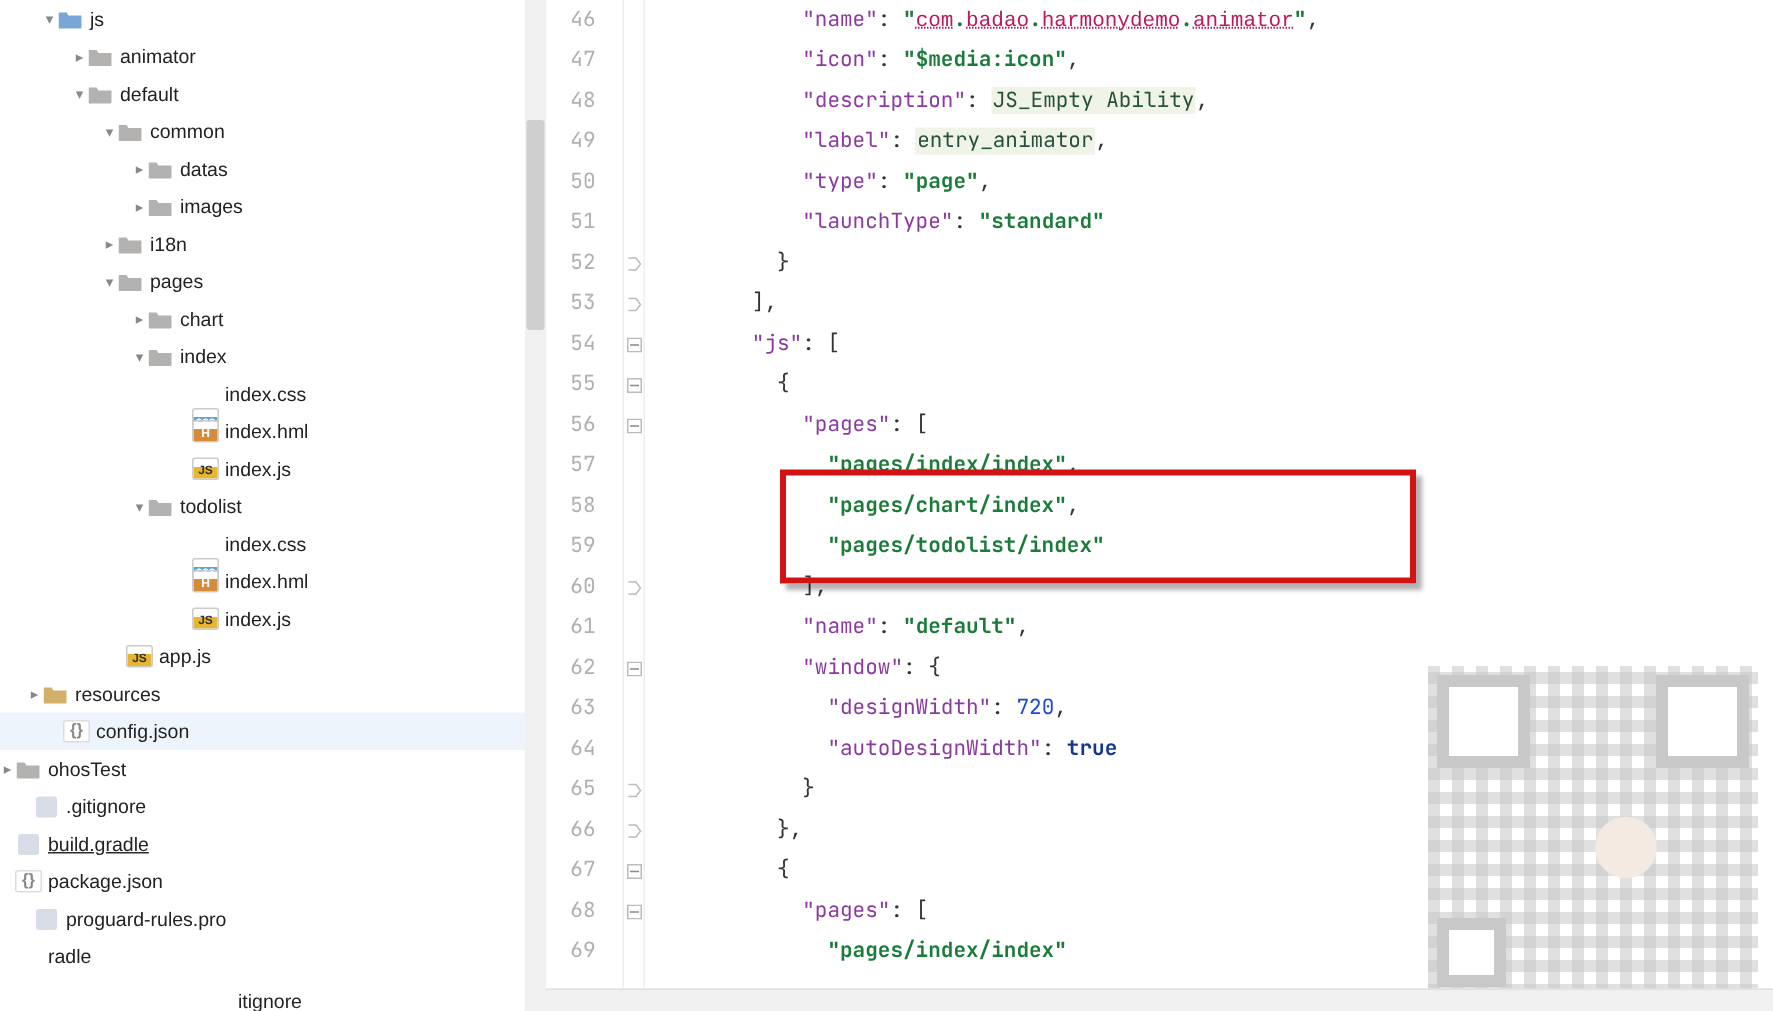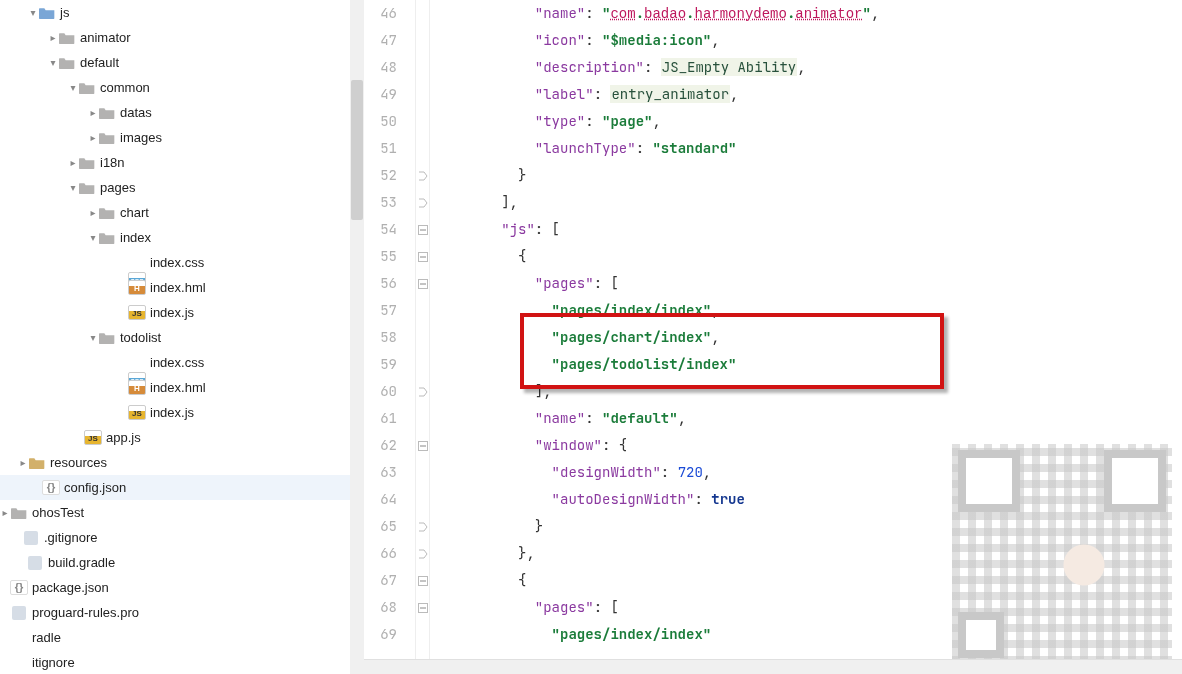--- a/index.html
+++ b/index.html
@@ -375,47 +375,47 @@
           </span>
           <span class="label">ohosTest</span>
         </div>
         <div class="tree-item" style="padding-left: 12px;">
           <span class="chevron"></span>
           <span class="icon">
             <span class="pro-icon"></span>
           </span>
           <span class="label">.gitignore</span>
         </div>
-        <div class="tree-item" style="padding-left: 16px;">
+        <div class="tree-item" style="padding-left: 0px; text-decoration: underline;">
           <span class="chevron"></span>
           <span class="icon">
             <span class="gradle-icon"></span>
           </span>
           <span class="label">build.gradle</span>
         </div>
         <div class="tree-item" style="padding-left: 0px;">
           <span class="chevron"></span>
           <span class="icon">
             <span class="json-badge">{}</span>
           </span>
           <span class="label">package.json</span>
         </div>
-        <div class="tree-item" style="padding-left: 0px;">
+        <div class="tree-item" style="padding-left: 12px;">
           <span class="chevron"></span>
           <span class="icon">
             <span class="pro-icon"></span>
           </span>
           <span class="label">proguard-rules.pro</span>
         </div>
         <div class="tree-item" style="padding-left: 0px;">
           <span class="chevron"></span>
           <span class="icon"></span>
           <span class="label">radle</span>
         </div>
-        <div class="tree-item" style="padding-left: 0px;">
+        <div class="tree-item" style="padding-left: 0px; flex-direction: column;">
           <span class="chevron"></span>
           <span class="icon"></span>
           <span class="label">itignore</span>
         </div>
       </div>
     <div class="sidebar-scrollbar">
       <div class="sidebar-thumb"></div>
     </div>
   </div>
 

